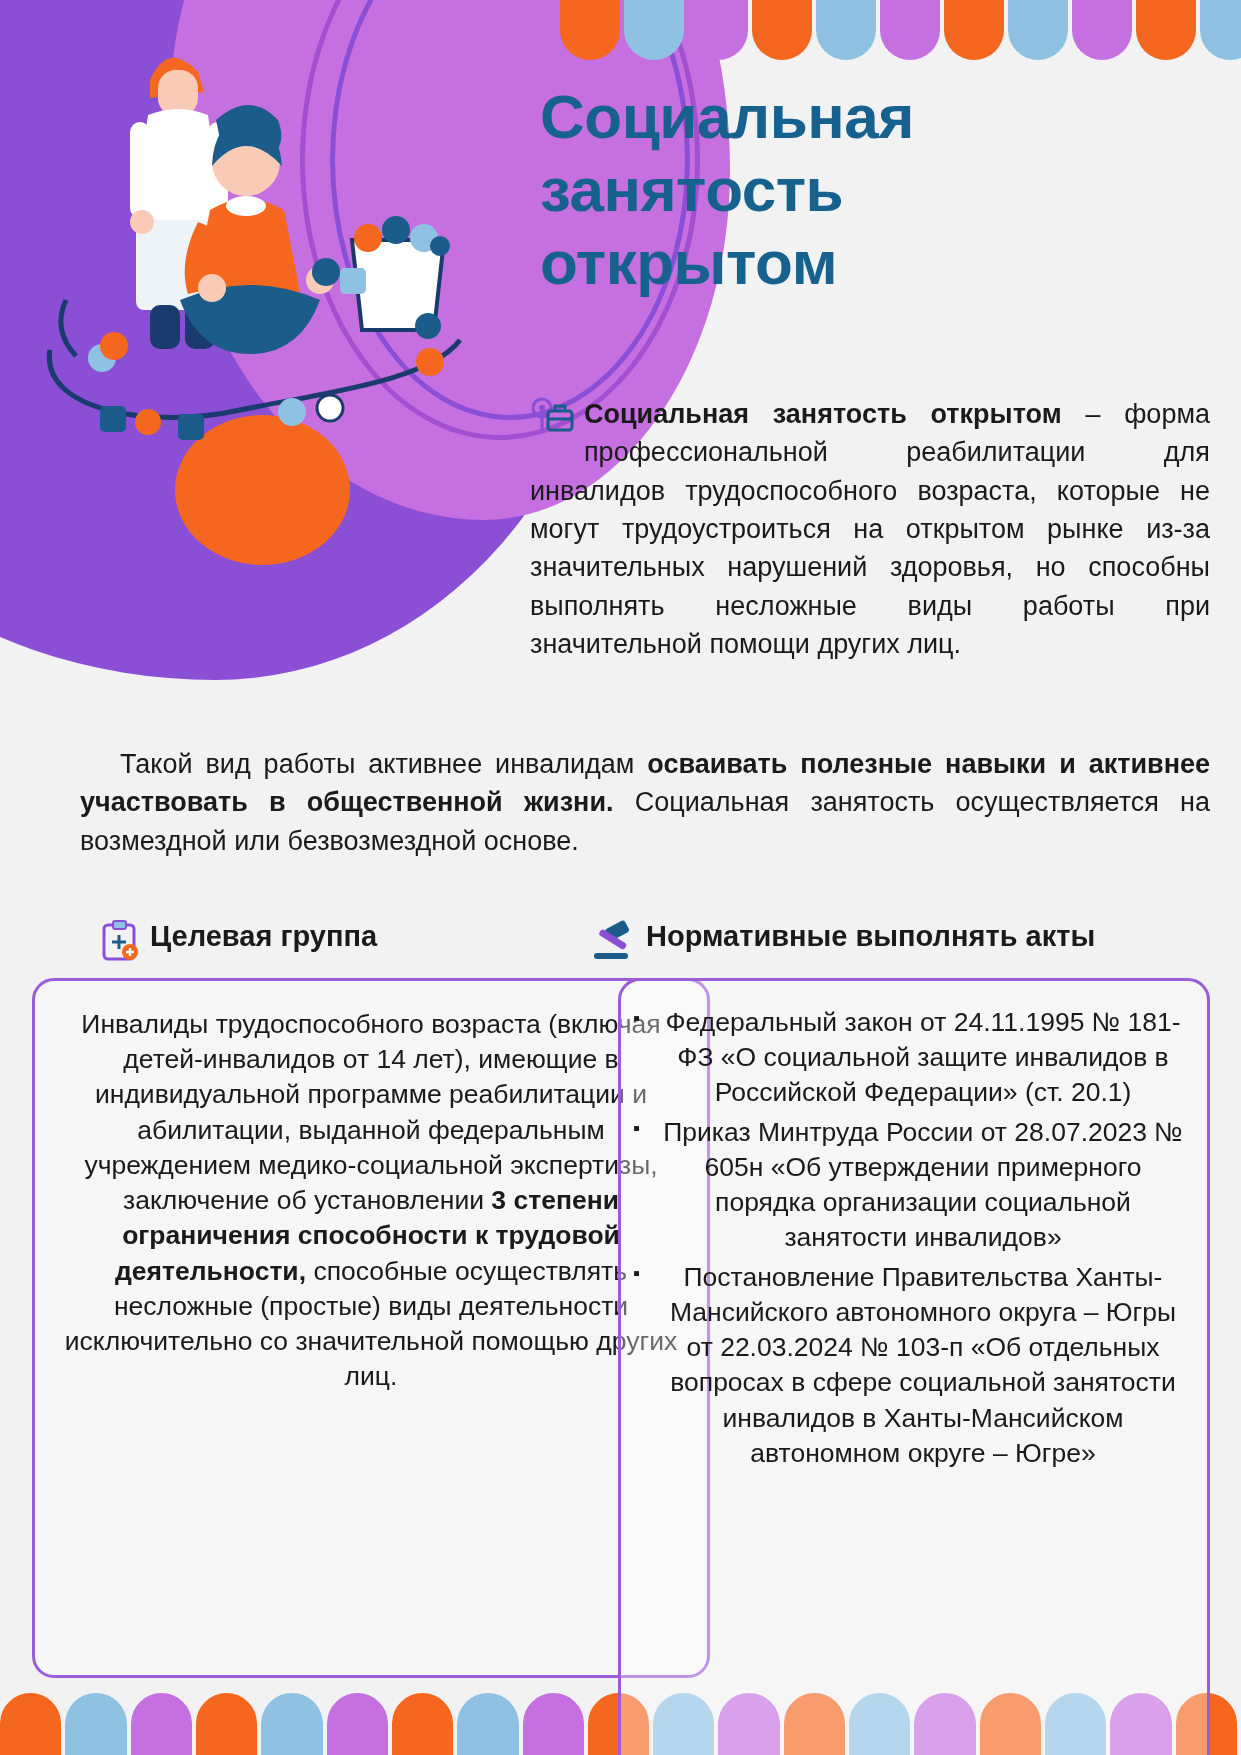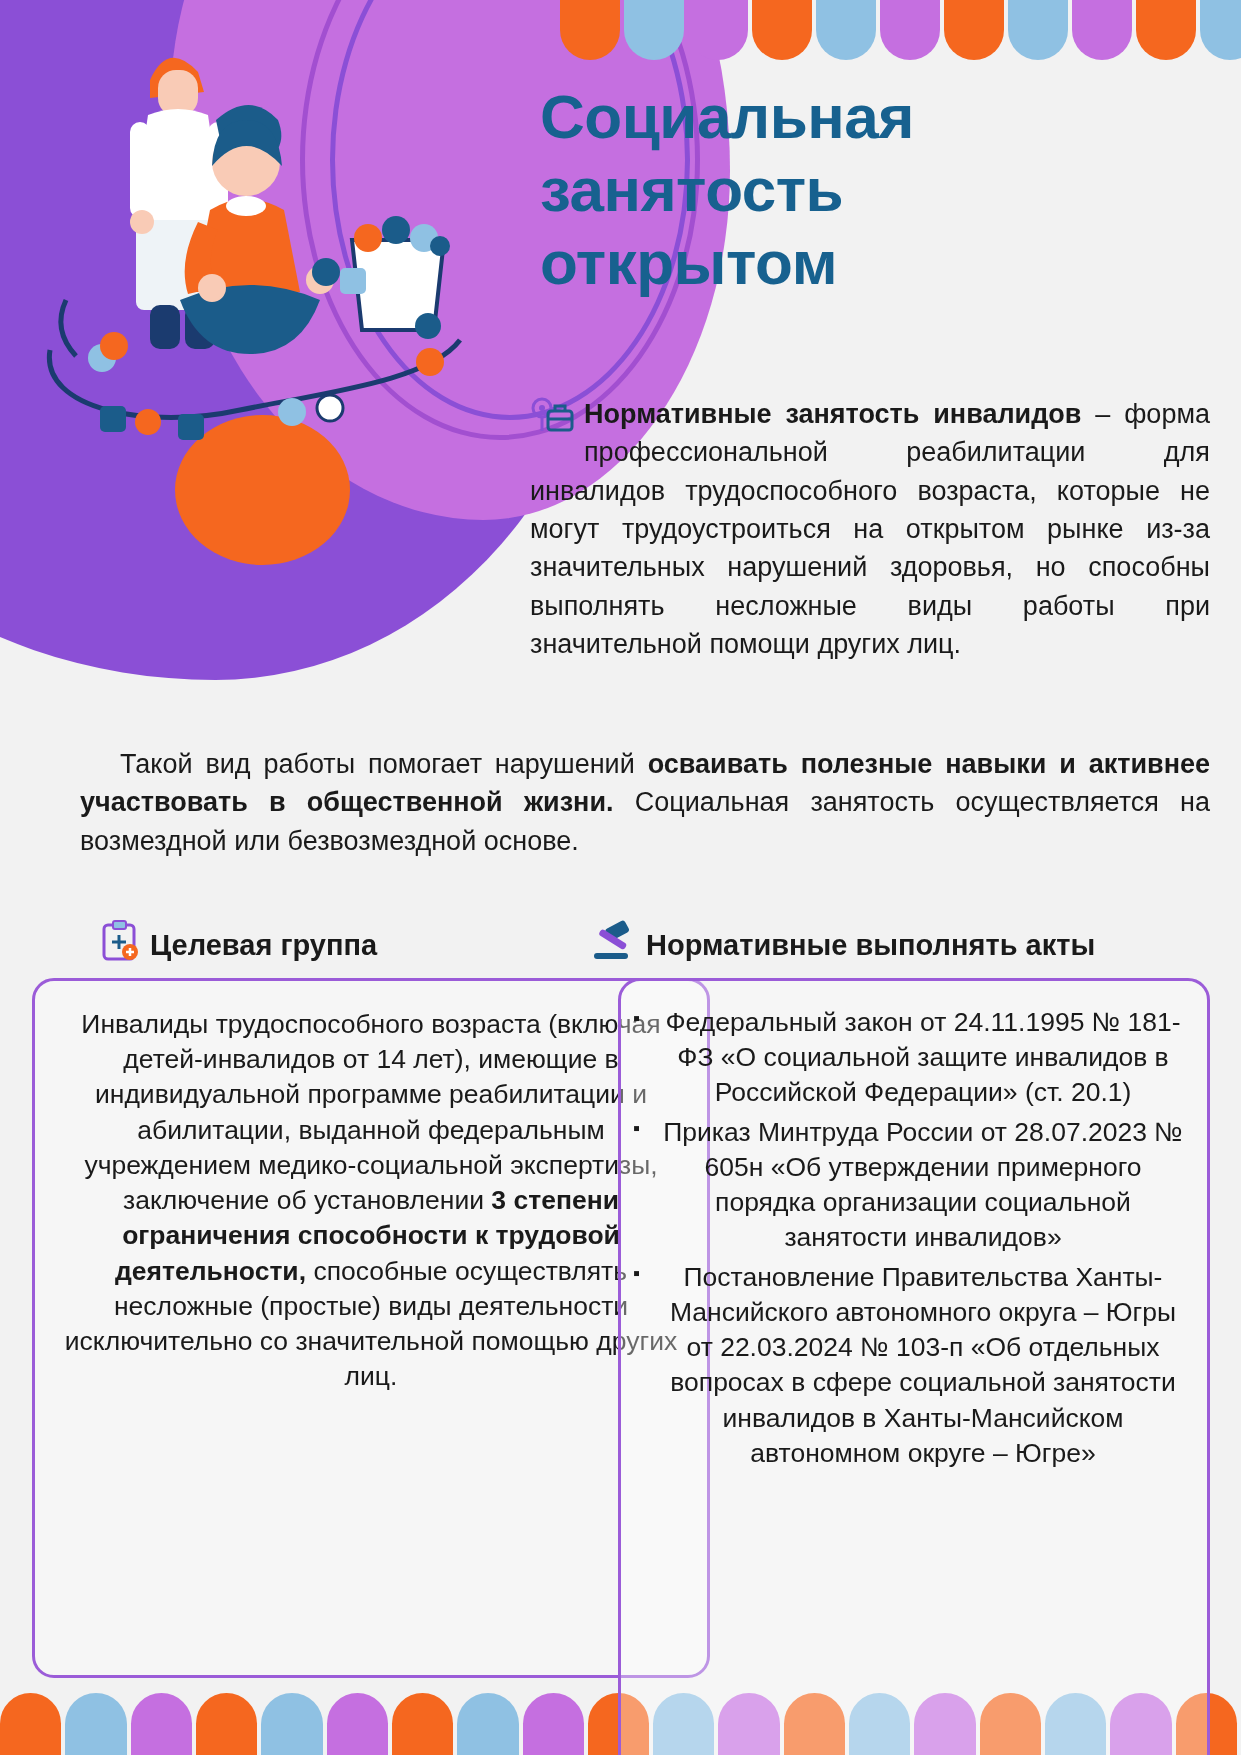--- a/index.html
+++ b/index.html
@@ -93,21 +93,21 @@
   }
   .para3 b { font-weight: bold; }
 
   
   .head {
     position: absolute;
     font-size: 29px;
     font-weight: bold;
     color: #1a1a1a;
     display: flex;
-    align-items: flex-end;
+    align-items: flex-start;
     gap: 10px;
   }
   .head-left  { left: 100px; top: 920px; }
   .head-right { left: 590px; top: 920px; }
 
   
   .panel {
     position: absolute;
     border: 3px solid #9b5cd8;
     border-radius: 22px;
@@ -241,25 +241,25 @@
   <span class="tag-icon">
     <svg width="46" height="38" viewBox="0 0 46 38" xmlns="http://www.w3.org/2000/svg">
       <circle cx="12" cy="11" r="9" fill="none" stroke="#8b4fd6" stroke-width="3"></circle>
       <circle cx="12" cy="11" r="3" fill="#8b4fd6"></circle>
       <path d="M12 20 l0 14" stroke="#8b4fd6" stroke-width="3" fill="none"></path>
       <rect x="18" y="14" width="24" height="19" rx="3" fill="none" stroke="#1b5c8a" stroke-width="3"></rect>
       <path d="M25 14 l0 -5 l10 0 l0 5" fill="none" stroke="#1b5c8a" stroke-width="3"></path>
       <path d="M18 22 l24 0" stroke="#1b5c8a" stroke-width="3"></path>
     </svg>
   </span>
-  <b>Нормативные занятость инвалидов</b><span> – форма профессиональной реабилитации для инвалидов трудоспособного возраста, которые не могут трудоустроиться на открытом рынке из-за значительных нарушений здоровья, но способны выполнять несложные виды работы при значительной помощи других лиц.</span>
+  <b>Социальная занятость открытом</b><span> – форма профессиональной реабилитации для инвалидов трудоспособного возраста, которые не могут трудоустроиться на открытом рынке из-за значительных нарушений здоровья, но способны выполнять несложные виды работы при значительной помощи других лиц.</span>
 </div>
 
 <div class="para3">
-  <span>Такой вид работы помогает нарушений </span><b>осваивать полезные навыки и активнее участвовать в общественной жизни.</b>
+  <span>Такой вид работы активнее инвалидам </span><b>осваивать полезные навыки и активнее участвовать в общественной жизни.</b>
   <span>Социальная занятость осуществляется на возмездной или безвозмездной основе.</span>
 </div>
 
 <div class="head head-left">
   <span>
     <svg width="40" height="42" viewBox="0 0 40 42" xmlns="http://www.w3.org/2000/svg">
       <rect x="4" y="5" width="30" height="34" rx="4" fill="none" stroke="#8b4fd6" stroke-width="3"></rect>
       <rect x="13" y="1" width="13" height="8" rx="2" fill="#8fc1e3" stroke="#8b4fd6" stroke-width="2"></rect>
       <path d="M19 15 l0 14 M12 22 l14 0" stroke="#1b5c8a" stroke-width="3"></path>
       <circle cx="30" cy="32" r="8" fill="#f5671f"></circle>

